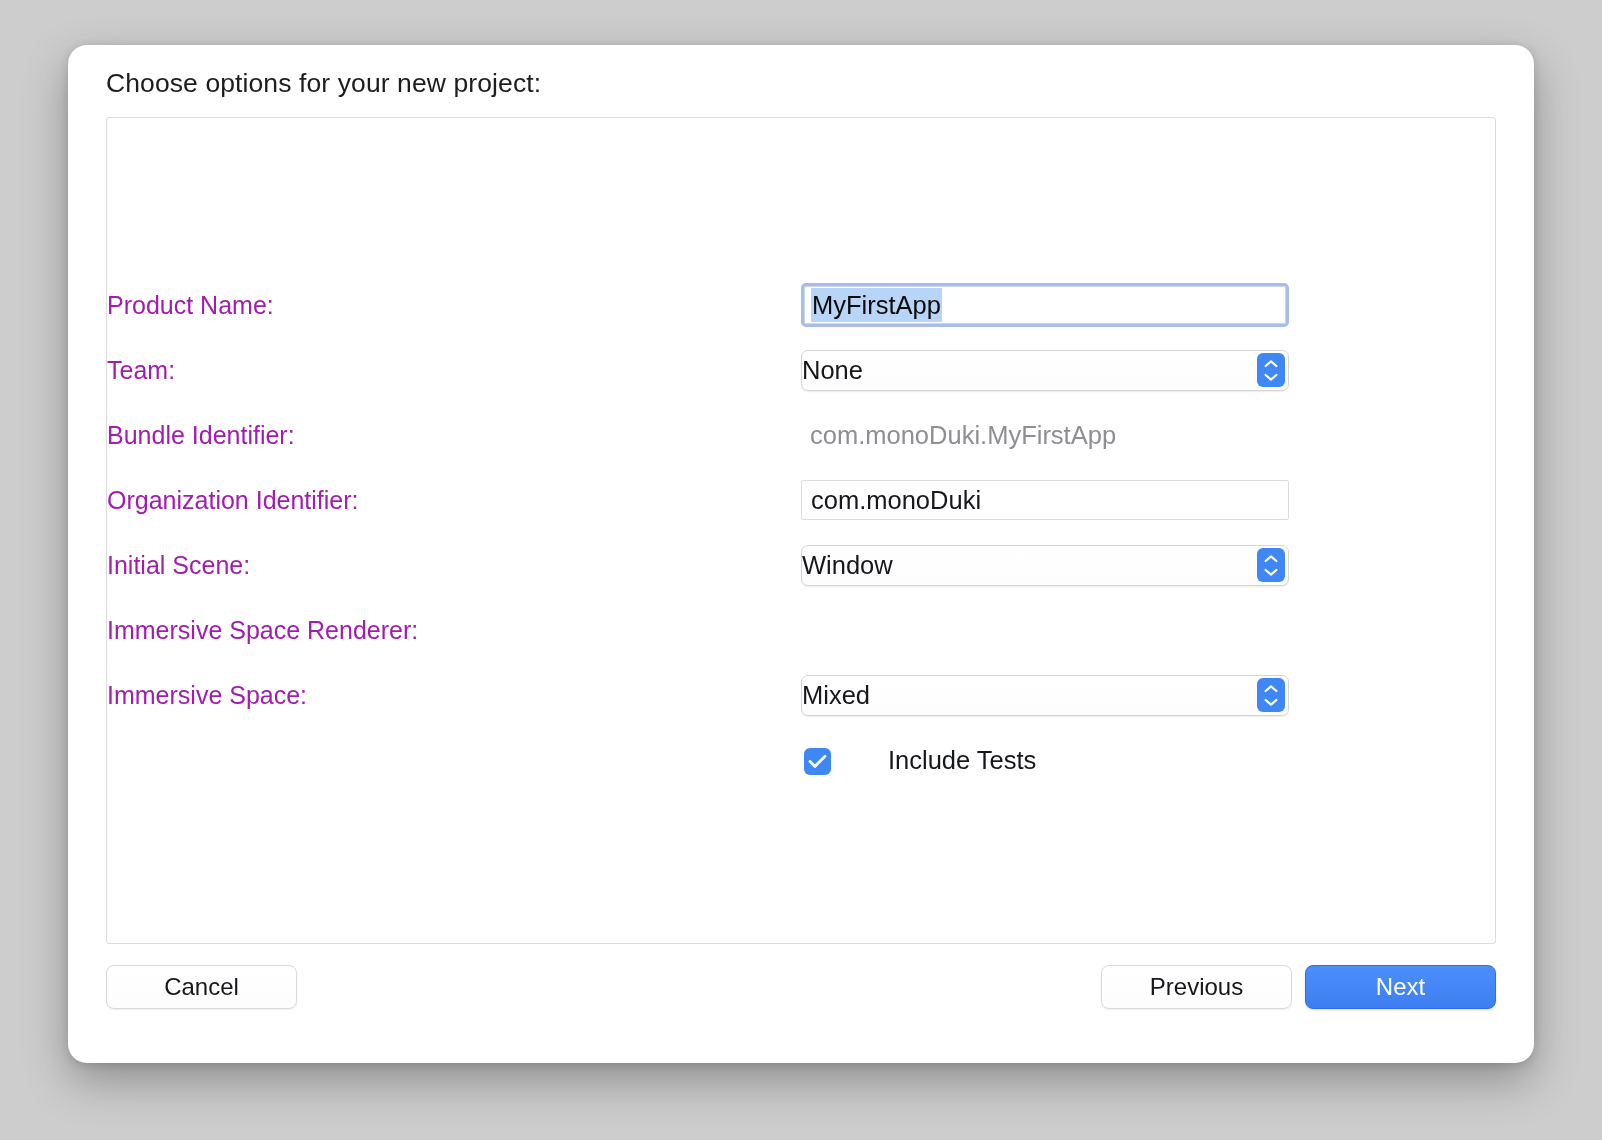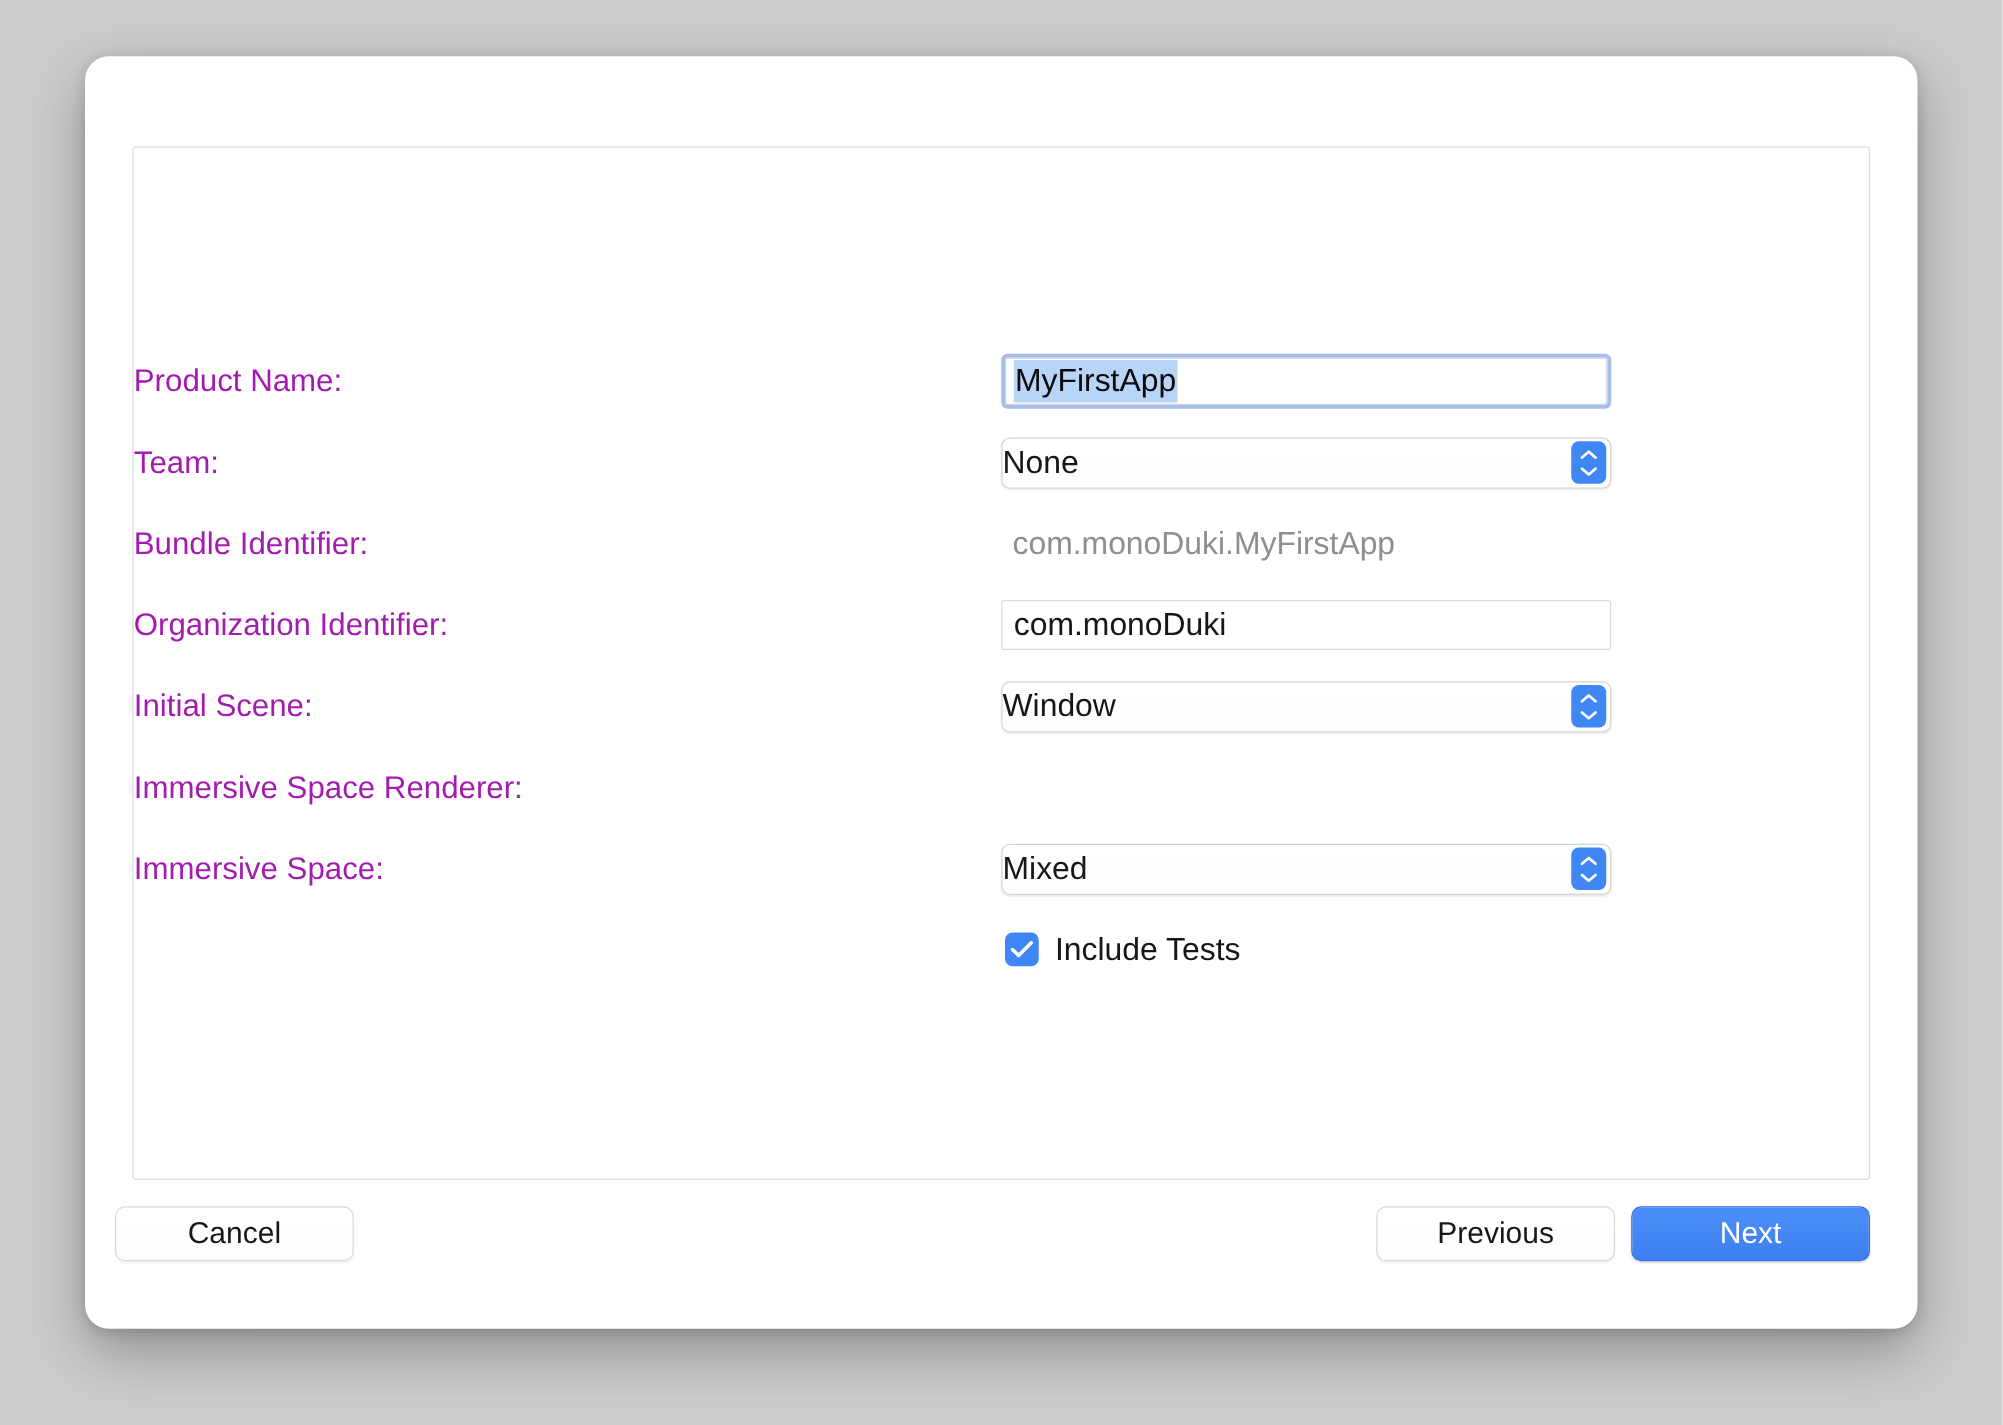--- a/index.html
+++ b/index.html
@@ -192,21 +192,21 @@
   .checkbox-label {
     font-size: 25.5px;
     color: #16171a;
     margin-left: 13px;
     white-space: nowrap;
   }
 
   
   .footer {
     position: absolute;
-    left: 24px;
+    left: 38px;
     right: 38px;
     top: 920px;
     height: 46px;
   }
   .btn {
     position: absolute;
     top: 0;
     height: 44px;
     border-radius: 8px;
     box-sizing: border-box;
@@ -231,20 +231,21 @@
   }
   #cancel-btn  { left: 0px;   width: 191px; }
   #prev-btn    { right: 204px; width: 191px; }
   #next-btn    { right: 0px;  width: 191px; margin-left: 40px; }
 </style>
 </head>
 <body>
 
 <div class="dialog">
 
+  <div class="dialog-title">Choose options for your new project:</div>
 
   <div class="content-box">
 
     <div class="form">
 
       <div class="form-row">
         <div class="label-col">Product Name:</div>
         <div class="field-col">
           <div class="textfield-focus-wrap">
             <div class="textfield-focus-inner">
@@ -320,21 +321,21 @@
               <svg width="14" height="9" viewBox="0 0 14 9" aria-hidden="true">
                 <path d="M1.6 3 L7 7.6 L12.4 3" fill="none" stroke="#ffffff" stroke-width="2.2" stroke-linecap="round" stroke-linejoin="round"></path>
               </svg>
             </span>
           </div>
         </div>
       </div>
 
       <div class="checkbox-row">
         <div class="label-col"></div>
-        <div class="field-col" style="display:flex; align-items:flex-start;">
+        <div class="field-col" style="display:flex; align-items:flex-end;gap:44px;">
           <span class="checkbox-box">
             <svg width="19" height="15" viewBox="0 0 19 15" aria-hidden="true">
               <path d="M2 7.6 L6.9 12.4 L17 2.2" fill="none" stroke="#ffffff" stroke-width="2.8" stroke-linecap="round" stroke-linejoin="round"></path>
             </svg>
           </span>
           <span class="checkbox-label">Include Tests</span>
         </div>
       </div>
 
     </div>

